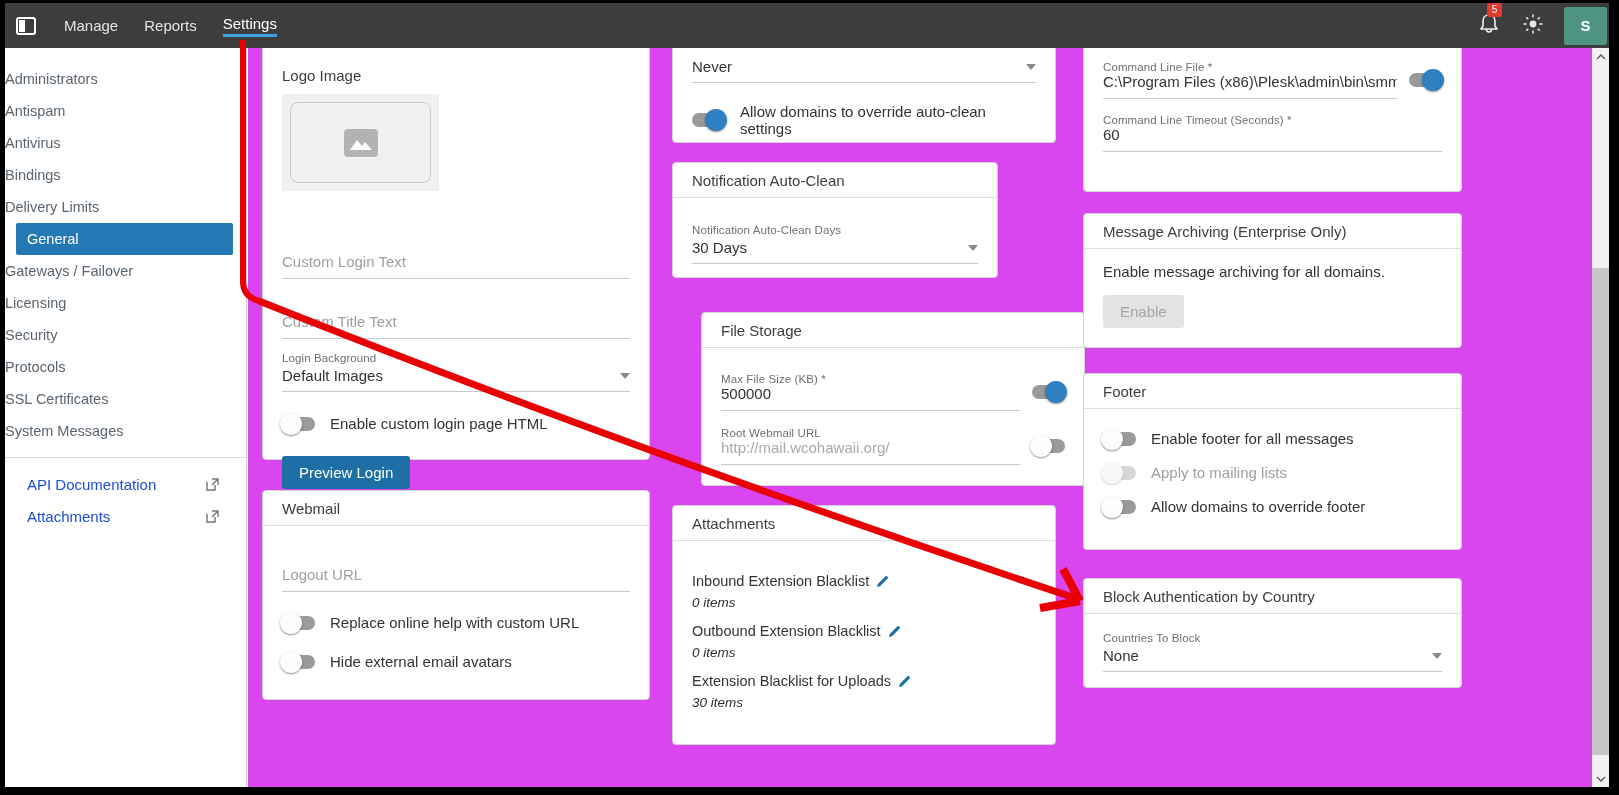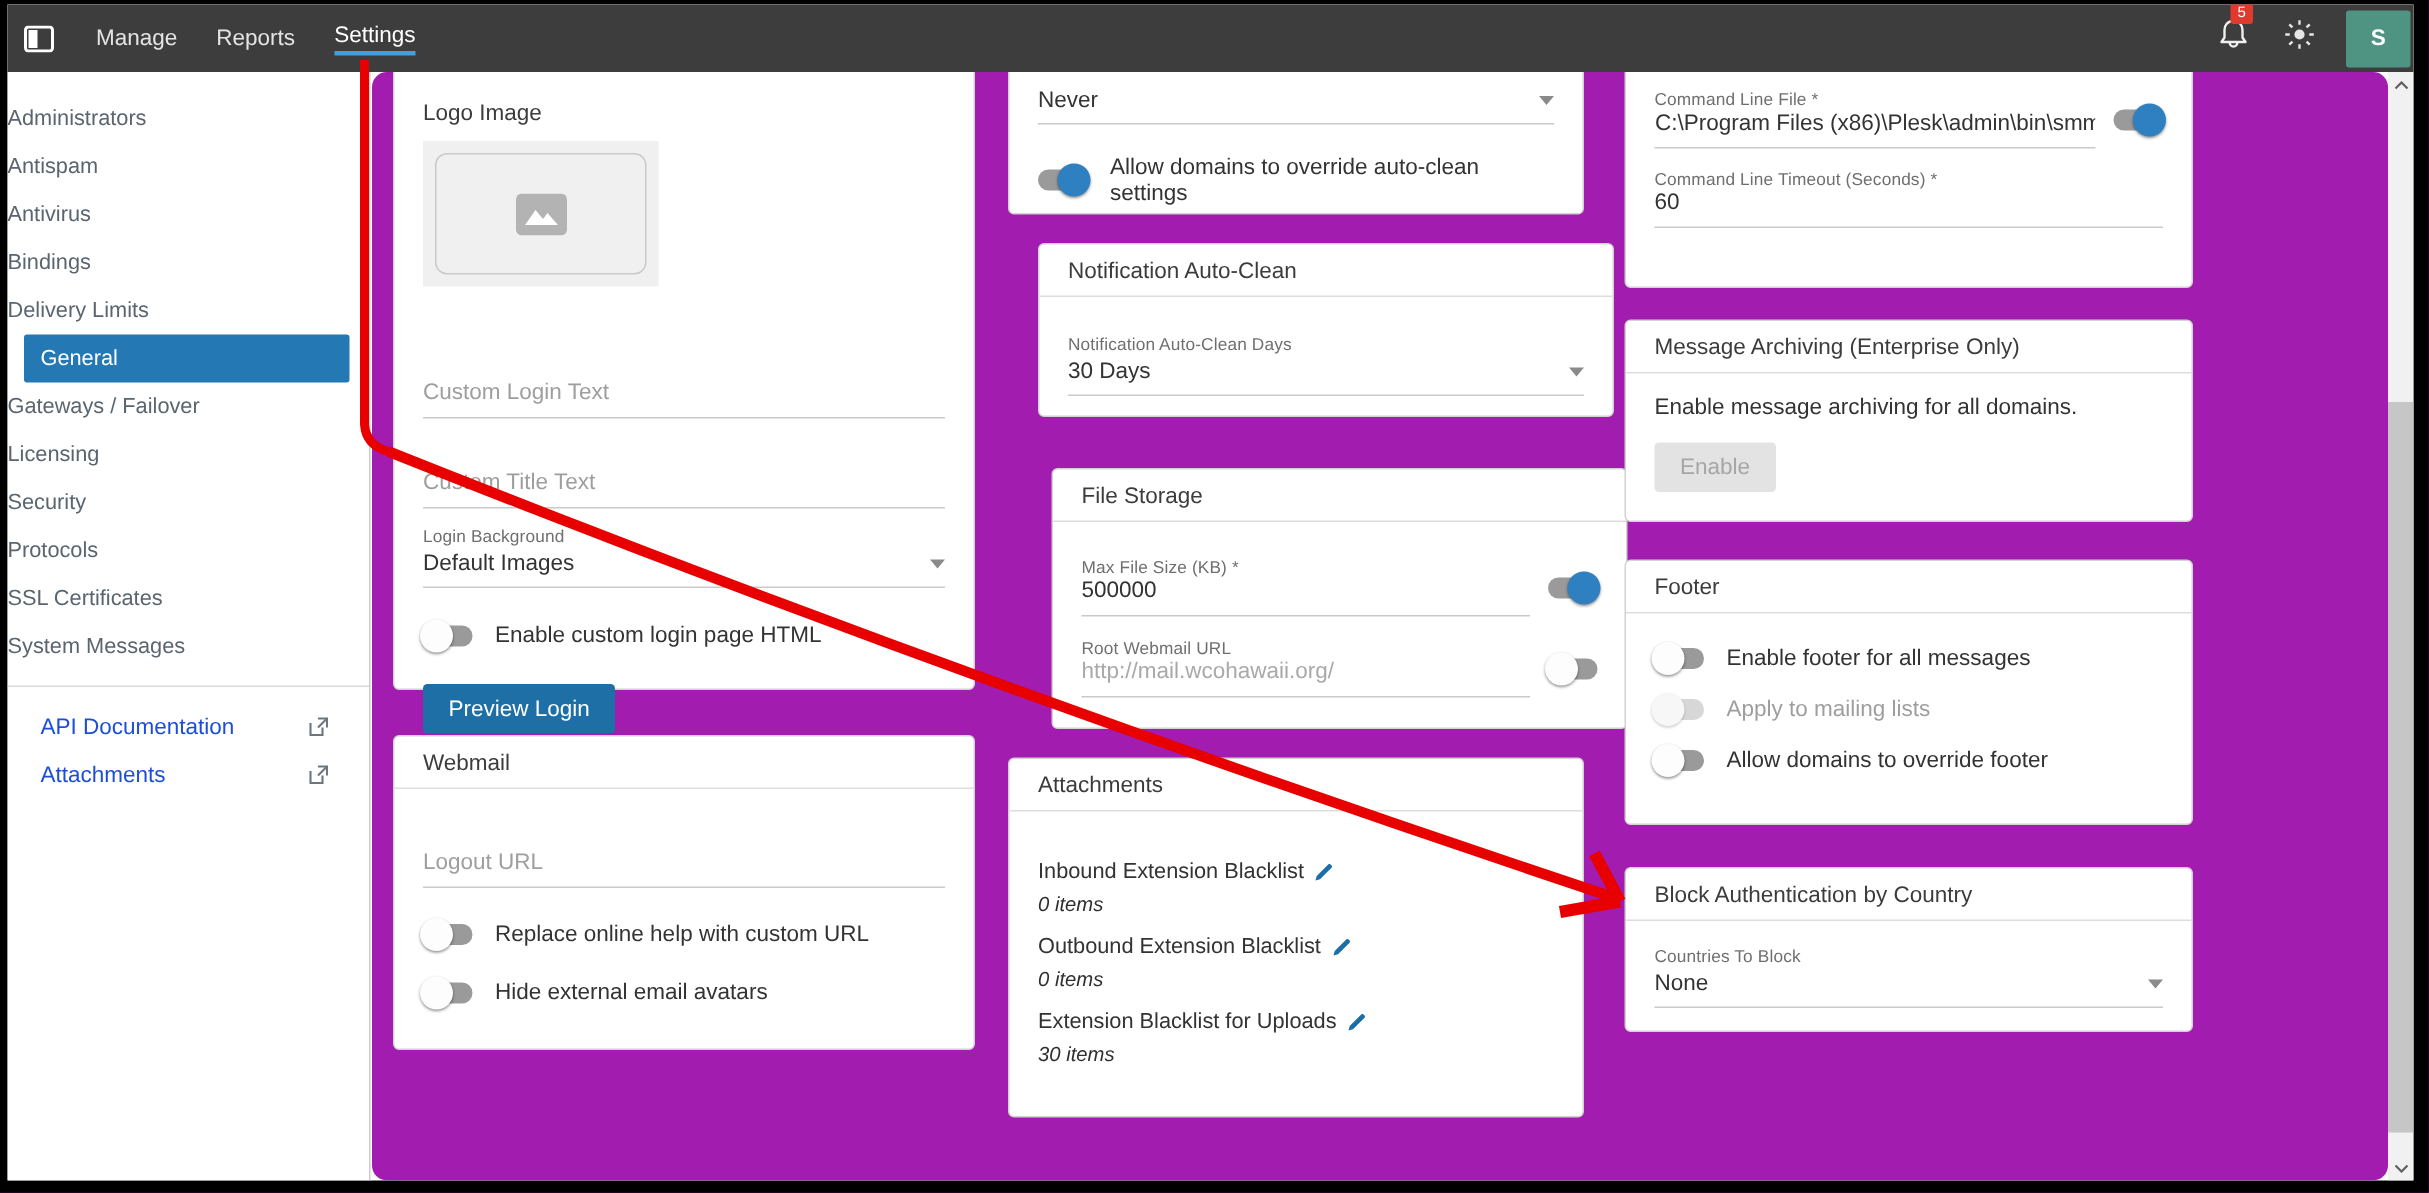--- a/index.html
+++ b/index.html
@@ -25,21 +25,21 @@
 
   
   .main { position:absolute; left:0; top:45px; right:0; bottom:0; }
   .sidebar { position:absolute; left:0; top:0; bottom:0; width:242px; background:#fff; border-right:1px solid #ccc; padding-top:15px; }
   .sb-item { height:32px; display:flex; align-items:center; font-size:14.5px; color:#5a6570; cursor:pointer; }
   .sb-item.selected { background:#2478b4; color:#fff; margin:0 13px 0 11px; padding-left:11px; border-radius:2px; }
   .sb-divider { border:none; border-top:1px solid #d8d8d8; margin:10px 0 10px 0; }
   .sb-link { height:32px; display:flex; align-items:center; justify-content:space-between; padding:0 27px 0 22px;
              font-size:15px; color:#1d4ed8; cursor:pointer; }
 
-  .content { position:absolute; left:243px; top:0; right:17px; bottom:0; overflow:hidden; background:#a21caf;border-radius:10px; }
+  .content { position:absolute; left:243px; top:0; right:17px; bottom:0; overflow:hidden; background:#d946ef; }
 
   
   .scrollbar { position:absolute; right:0; top:0; bottom:0; width:17px; background:#f1f1f1; }
   .sc-arrow { position:absolute; left:0; width:17px; height:17px; display:flex; align-items:center; justify-content:center; cursor:pointer; }
   .sc-up { top:0; } .sc-down { bottom:0; }
   .sc-thumb { position:absolute; left:0; width:17px; top:220px; height:487px; background:#c6c6c6; cursor:pointer; }
 
   
   .card { position:absolute; background:#fff; border:1px solid #d2d2d2; border-radius:4px; }
   .card-header { padding:9px 19px 8px 19px; border-bottom:1px solid #ddd; font-size:15px; color:#3c3c3c; }
@@ -233,21 +233,21 @@
             </div>
             <div class="toggle-row" style="margin-top:20px;">
               <span class="toggle on">
                   <span class="knob"></span>
                 </span>
               <span class="toggle-label">Allow domains to override auto-clean settings</span>
             </div>
           </div>
         </div>
 
-        <div class="card" style="left:444px; top:114px; width:384px; height:116px;">
+        <div class="card" style="left:424px; top:114px; width:326px; height:116px;">
           <div class="card-header">Notification Auto-Clean</div>
           <div class="card-body" style="padding-top:26px;">
             <div class="flabel">Notification Auto-Clean Days</div>
             <div class="select-row funderline fvalue">
               <span>30 Days</span>
               <span class="caret"></span>
             </div>
           </div>
         </div>
 

